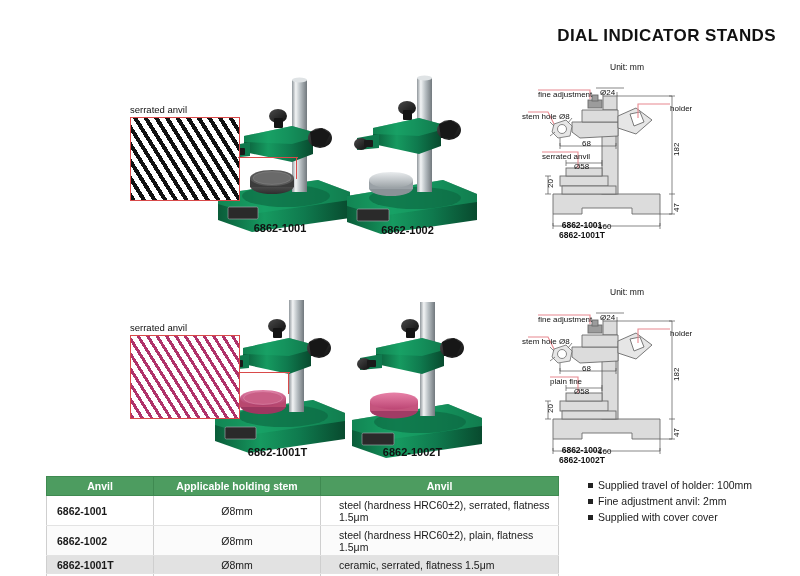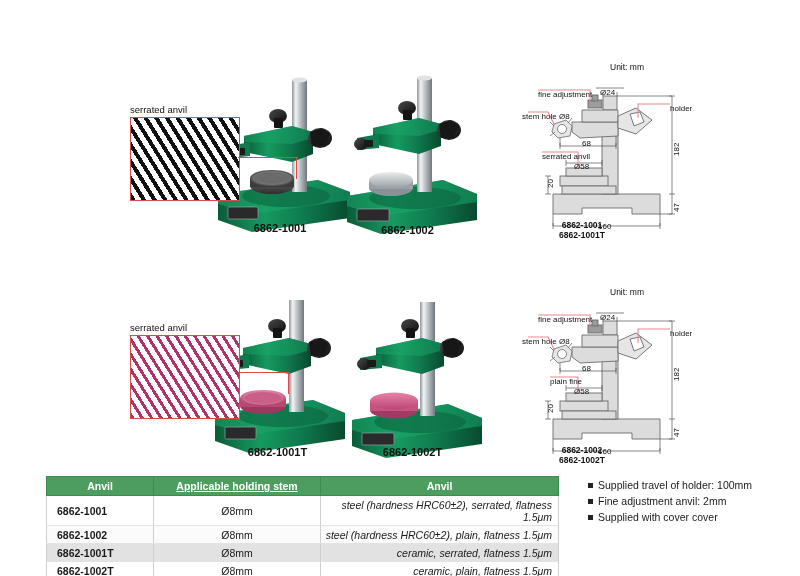--- a/index.html
+++ b/index.html
@@ -64,32 +64,33 @@
   #spec-table th{
     background:#4d9c60;color:#fff;font-weight:bold;font-size:10.5px;
     padding:3px 4px;border:1px solid #3f8a51;text-align:center;
   }
   #spec-table td{
     padding:2.5px 6px;border-left:1px solid #cfcfcf;border-right:1px solid #cfcfcf;
     border-top:1px solid #e3e3e3;border-bottom:1px solid #e3e3e3;
   }
   #spec-table td.code{font-weight:bold;padding-left:10px;}
   #spec-table td.stem{text-align:center;}
-  #spec-table td.anvil{text-align:right;padding-left:2px;font-style:italic;}
+  #spec-table td.anvil{text-align:left;padding-left:18px;}
   #spec-table tr.r0 td{background:#ffffff;}
   #spec-table tr.r1 td{background:#fbfbfb;}
   #spec-table tr.r2 td{background:#e2e2e2;}
   #spec-table tr.r3 td{background:#ffffff;}
   #spec-table tbody tr td:first-child{border-left:1px solid #cfcfcf;}
 </style>
 </head>
 <body>
 
 <div class="page">
 
+  <div id="page-title">DIAL INDICATOR STANDS</div>
 
   <div class="photo" style="left:200px;top:72px;width:160px;height:170px;">
     <svg width="160" height="170" viewBox="0 0 160 170">
       <defs>
         <linearGradient id="g1" x1="0" y1="0" x2="1" y2="0">
           <stop offset="0" stop-color="#0a5c39"></stop>
           <stop offset=".35" stop-color="#169a60"></stop>
           <stop offset=".65" stop-color="#0f7a4e"></stop>
           <stop offset="1" stop-color="#084a2e"></stop>
         </linearGradient>
@@ -471,21 +472,21 @@
     <div class="bullet">
       <span class="sq"></span>
       <span>Supplied with cover cover</span>
     </div>
   </div>
 
   <table id="spec-table">
     <thead>
       <tr>
         <th style="width:98px;">Anvil</th>
-        <th style="width:158px;text-decoration:underline;">Applicable holding stem</th>
+        <th style="width:158px;">Applicable holding stem</th>
         <th>Anvil</th>
       </tr>
     </thead>
     <tbody>
       <tr class="r0">
         <td class="code">6862-1001</td>
         <td class="stem">Ø8mm</td>
         <td class="anvil">steel (hardness HRC60±2), serrated, flatness 1.5μm</td>
       </tr>
       <tr class="r1">

